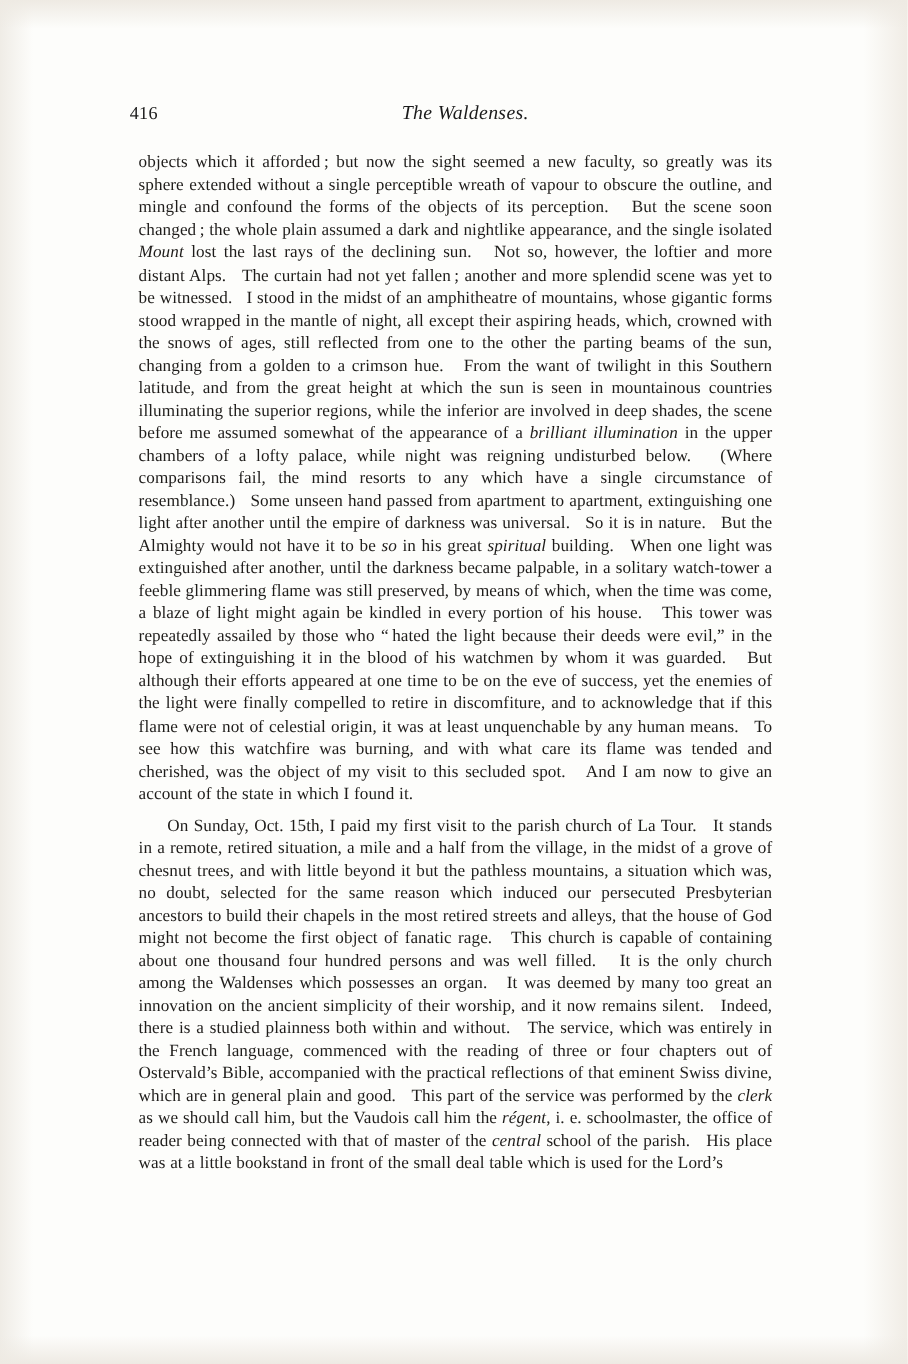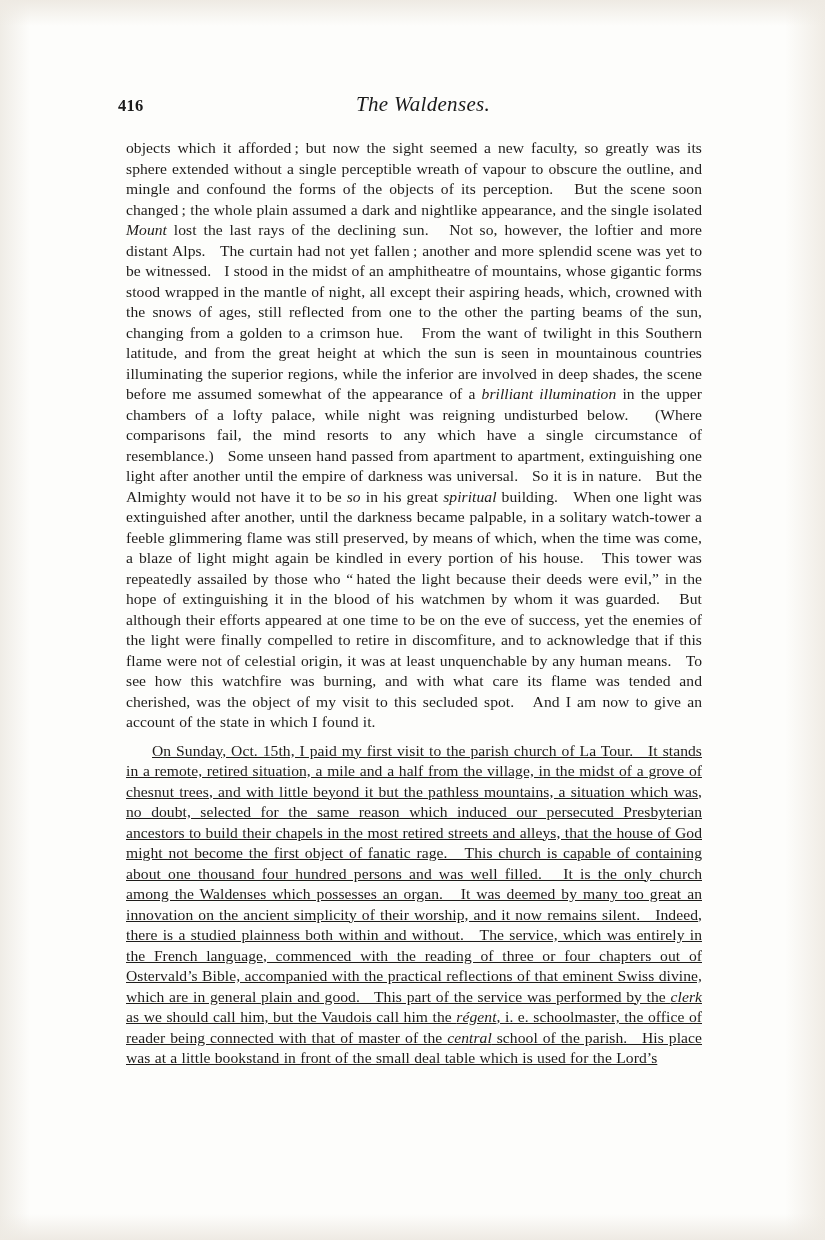--- a/index.html
+++ b/index.html
@@ -30,49 +30,48 @@
   }
   .header-row {
     display: flex;
     align-items: baseline;
     justify-content: flex-start;
     height: 24px;
     margin-bottom: 22px;
   }
   .folio {
     font-size: 16.5px;
-    font-weight: bold;
+    font-weight: normal;
     font-family: "Liberation Serif", serif;
     letter-spacing: 0.2px;
     width: 90px;
   }
   .running-head {
     flex: 1;
     text-align: center;
     font-style: italic;
-    font-size: 21px;
+    font-size: 18px;
     letter-spacing: 0.3px;
     padding-right: 72px;
   }
   .body-text p {
     margin: 8px;
     font-size: 15.6px;
     line-height: 20.5px;
     text-align: justify;
     text-justify: inter-word;
     letter-spacing: 0.06px;
     word-spacing: 0.3px;
     color: #1e1c1a;
   }
   .body-text p.indent {
     text-indent: 26px;
   }
   .body-text p + p {
     margin-top: 0;
-    text-decoration: underline;
   }
   i { font-style: italic; }
   
   .paper-edge-left {
     position: absolute;
     left: 0; top: 0; width: 30px; height: 1240px;
     background: linear-gradient(to right, #efece6, rgba(255,255,255,0));
   }
   .paper-edge-right {
     position: absolute;

